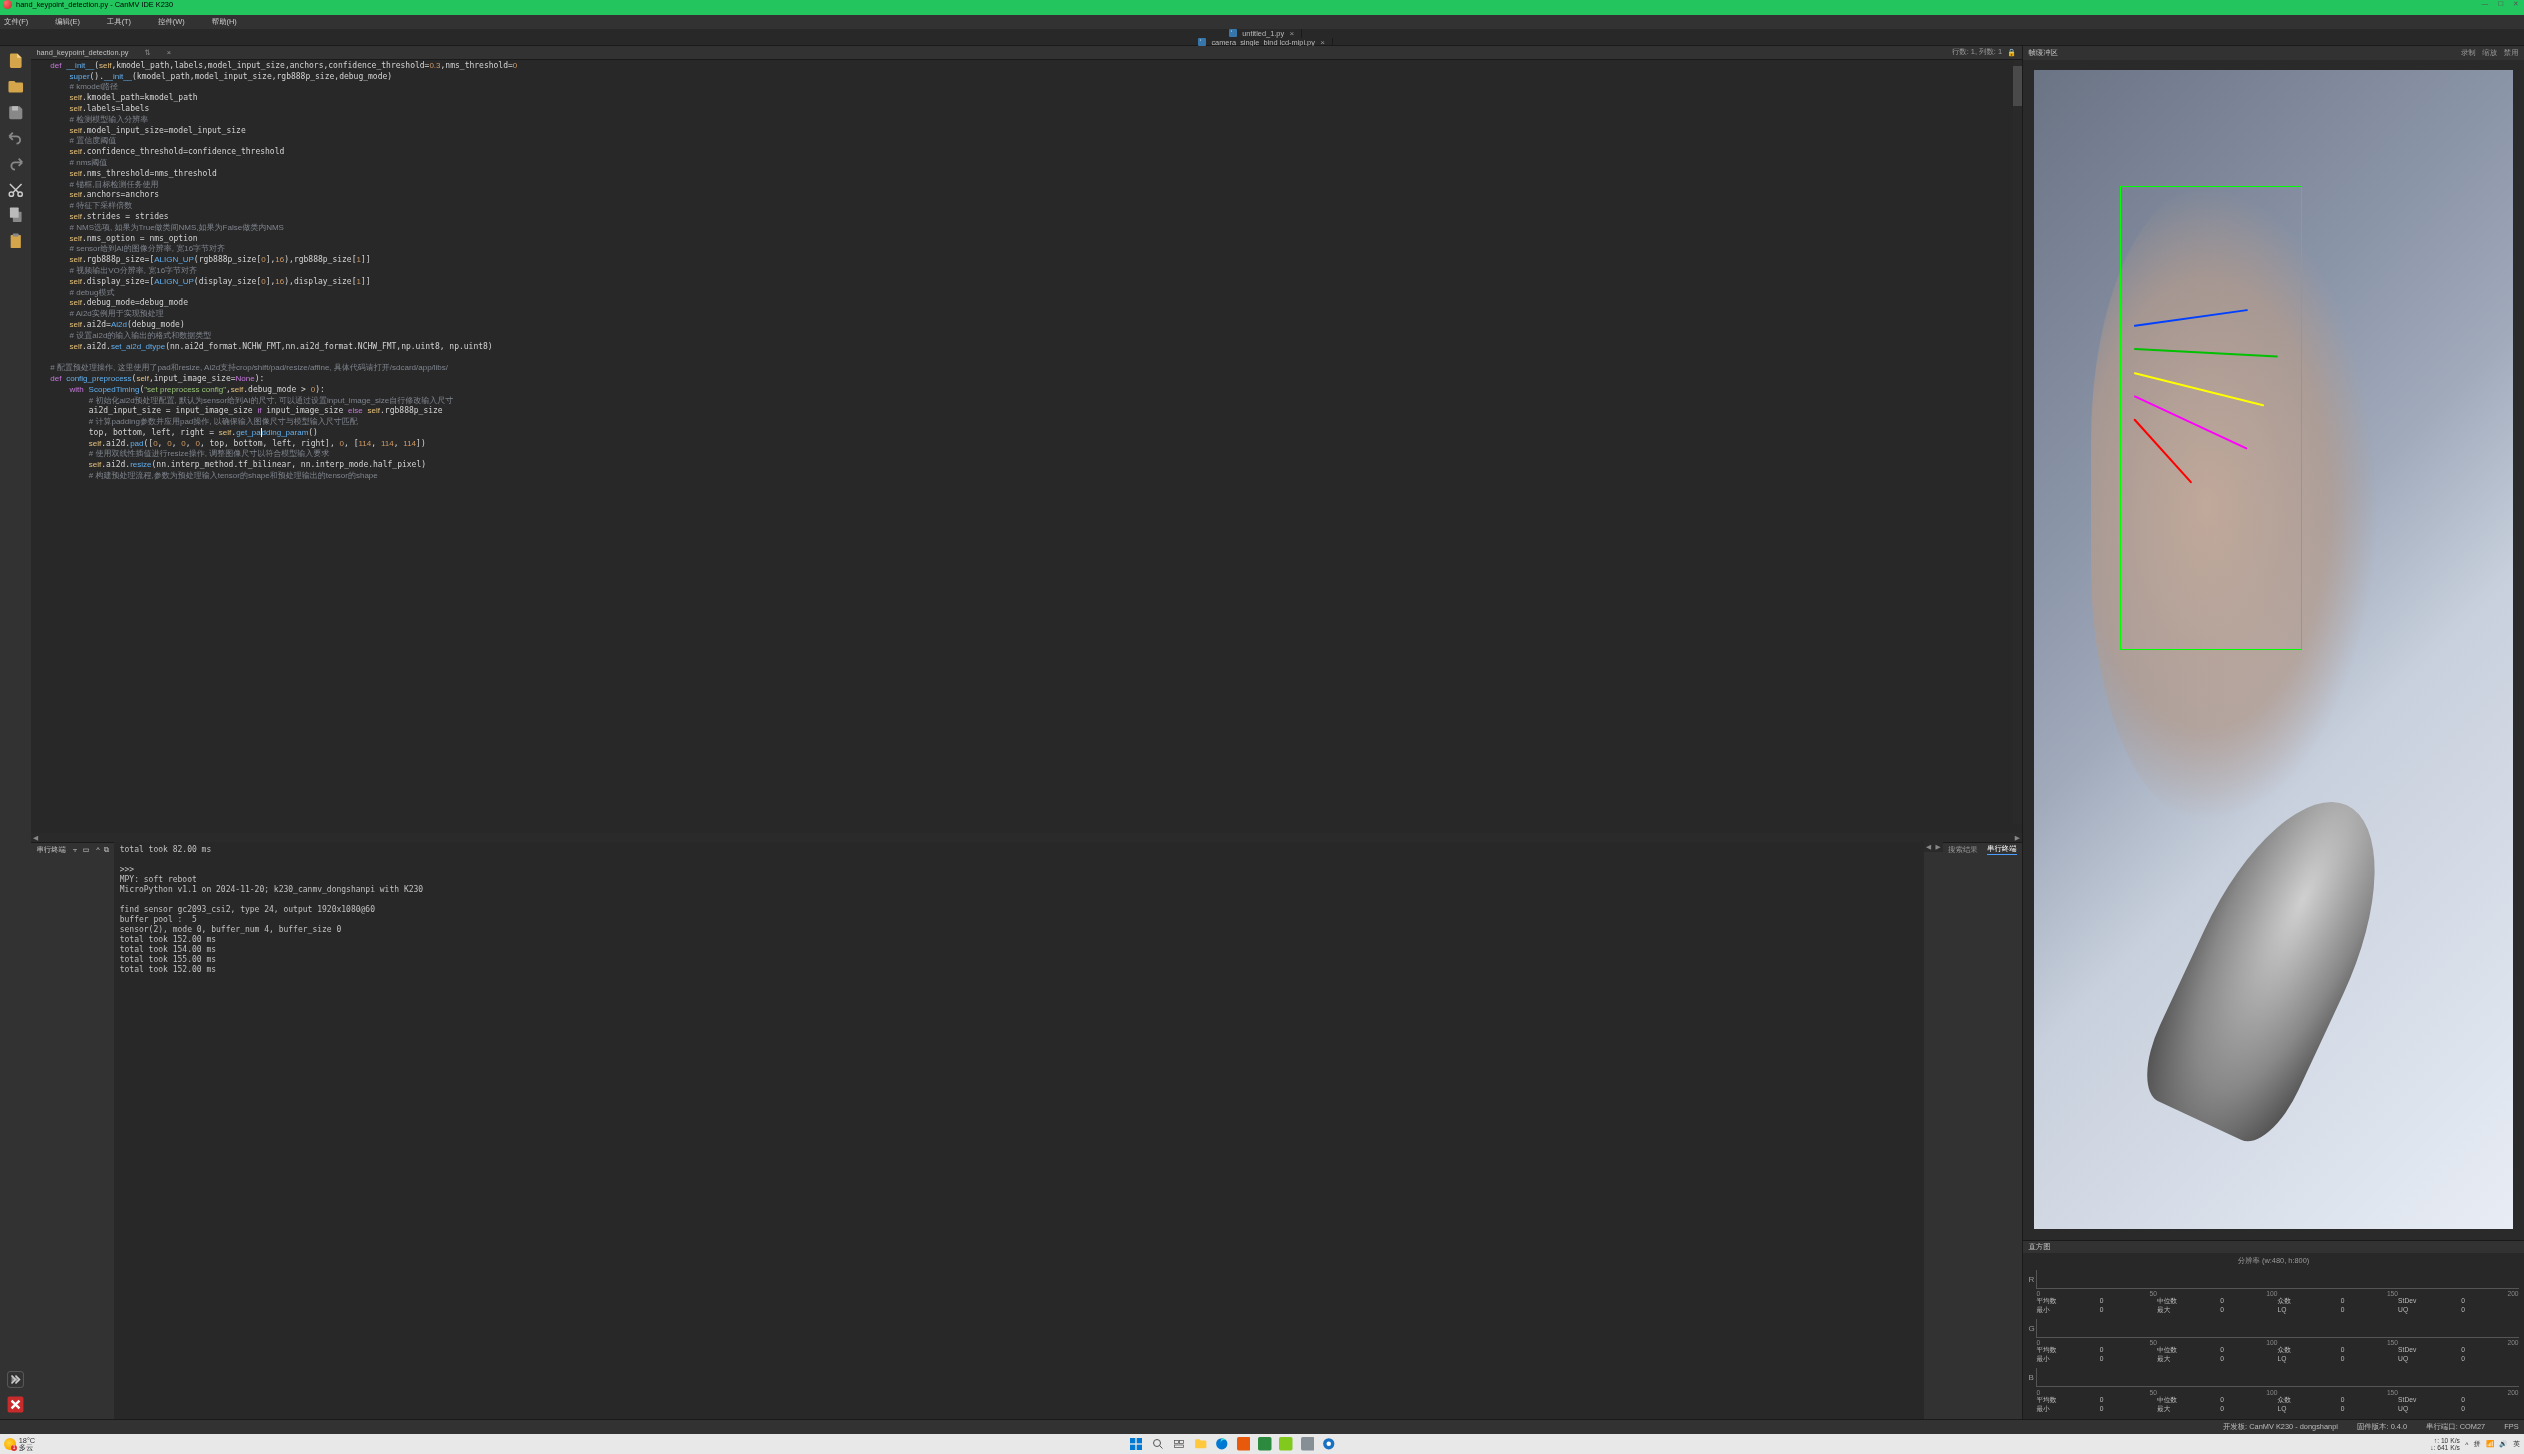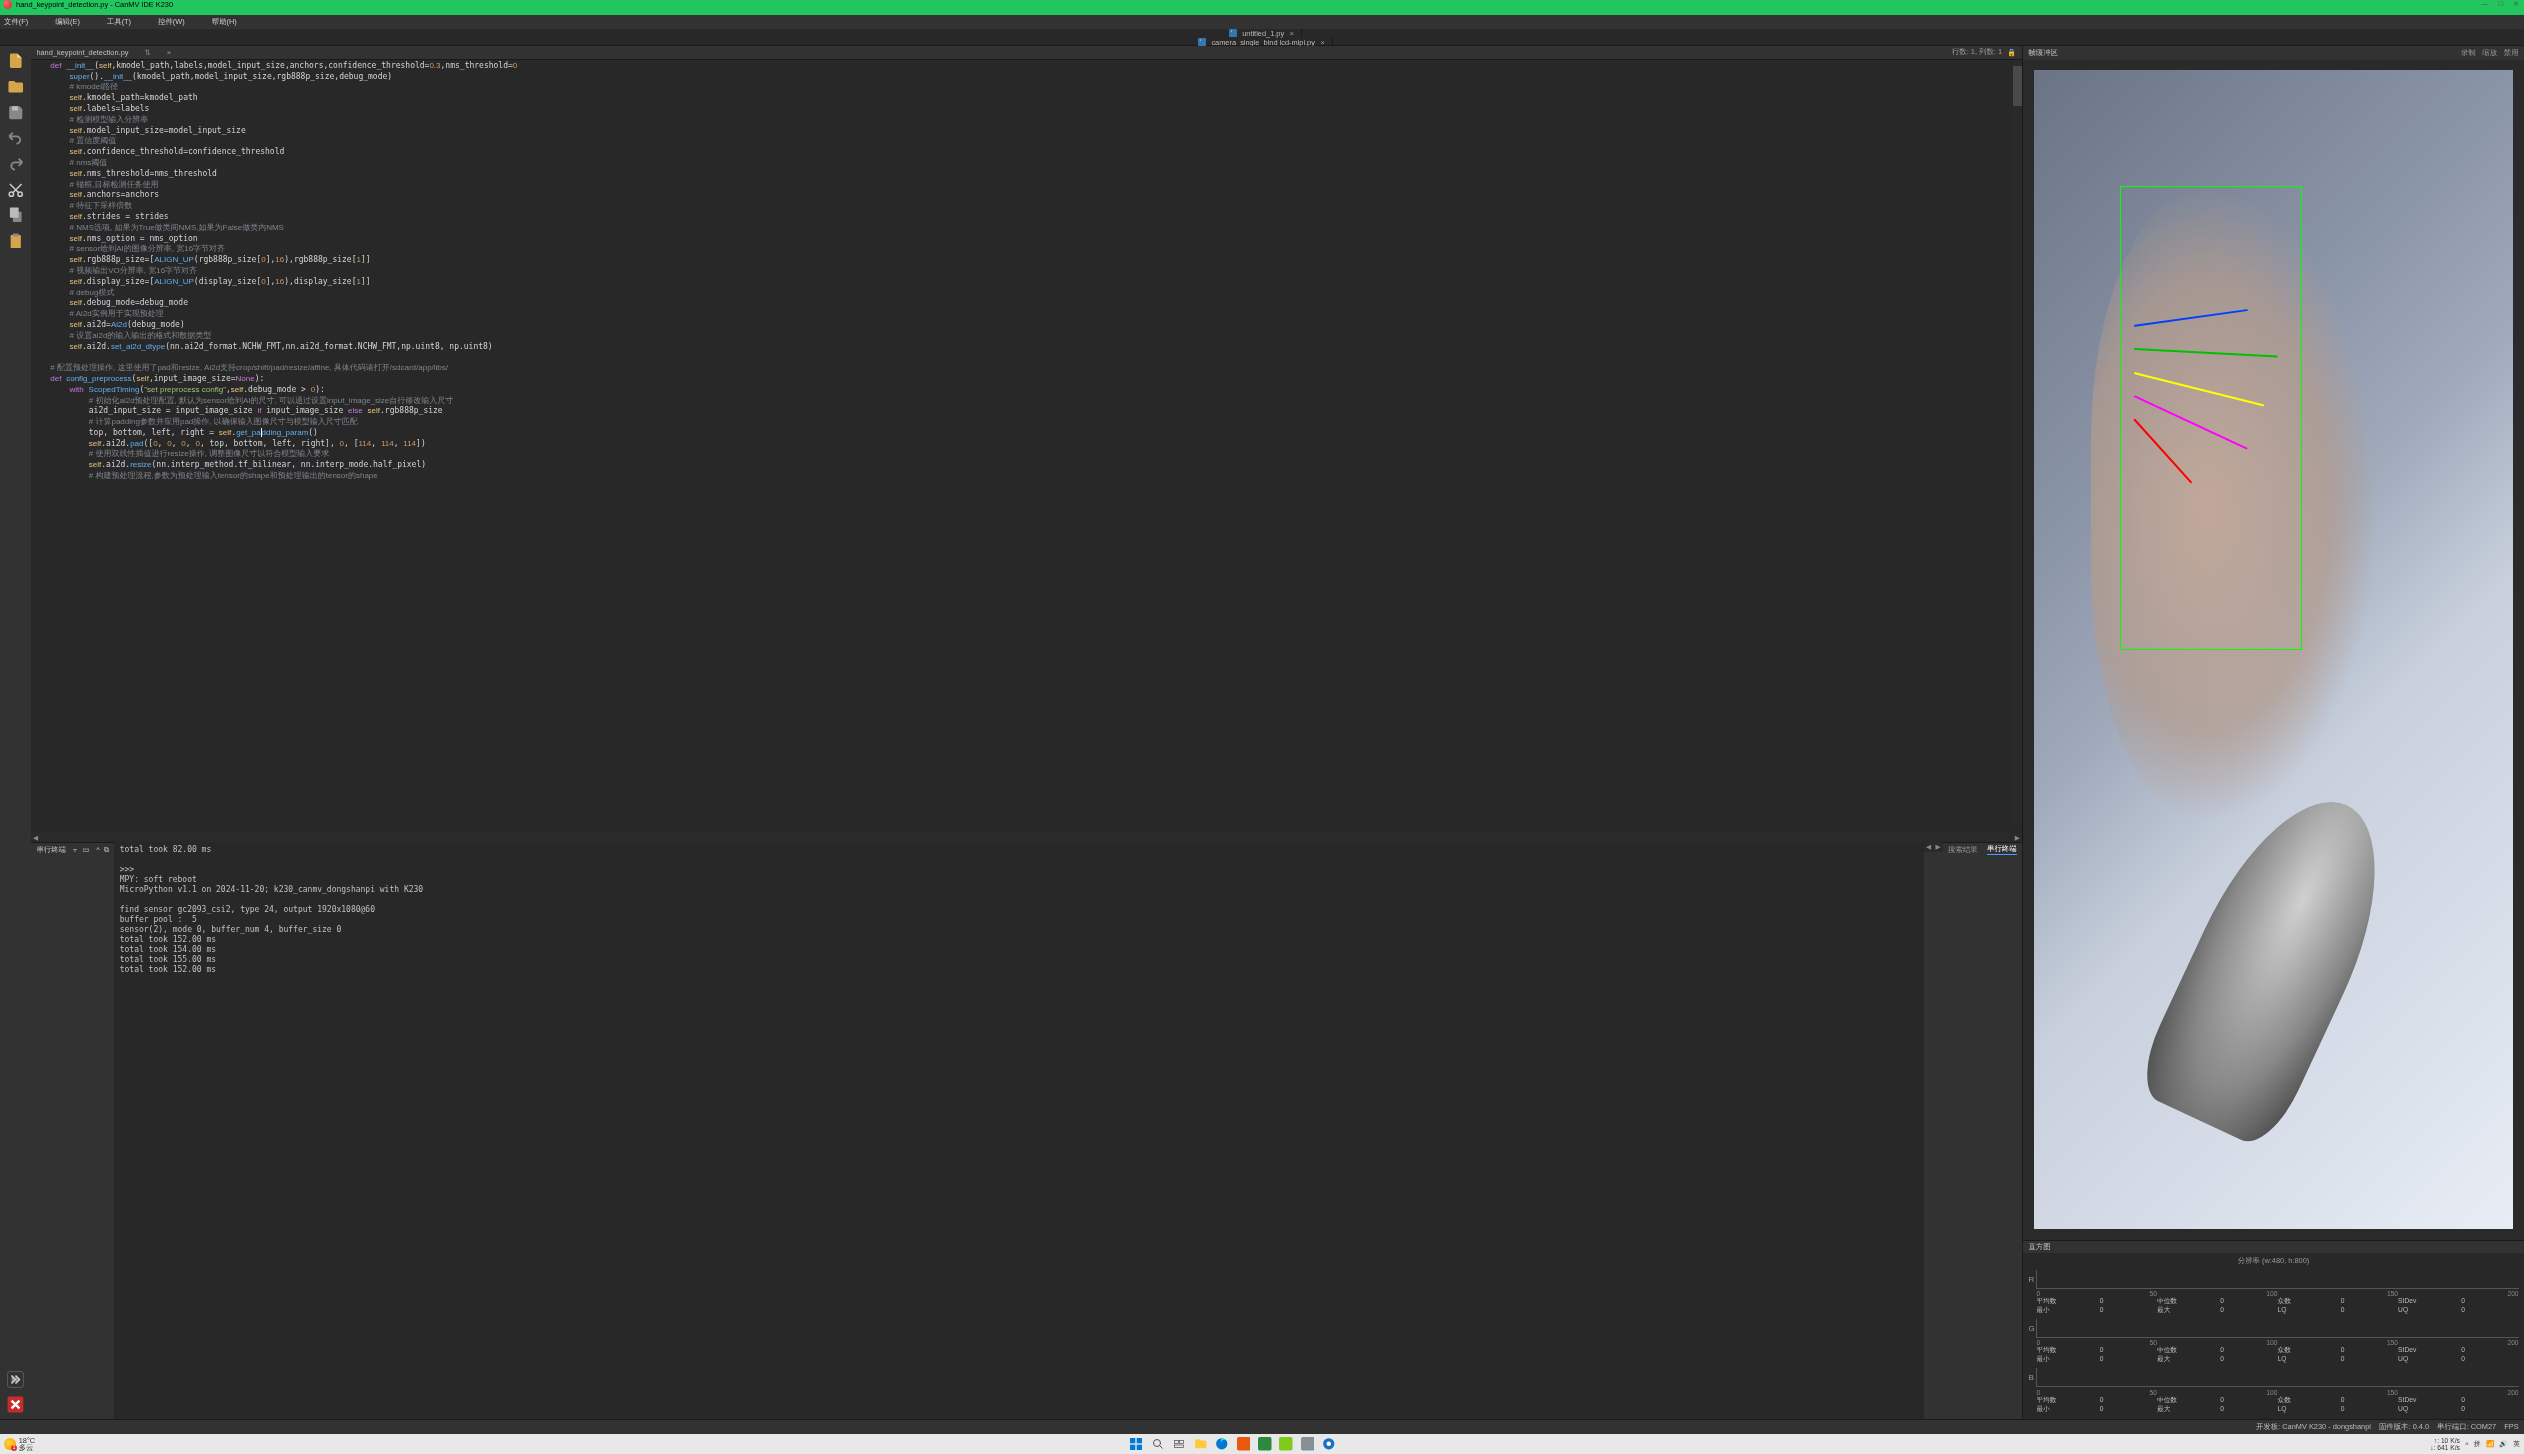--- a/index.html
+++ b/index.html
@@ -60,21 +60,21 @@
 .resolution { text-align: center; font-size: 7.4px; color: #999; padding: 2.7px; }
 .hist-body { background: #282828; padding: 0 5.4px 5.4px; }
 .hist-ch { width: 8px; color: #999; }
 .hist-chart { flex: 1; height: 19px; border-left: 0.7px solid #555; border-bottom: 0.7px solid #555; margin: 1.3px 0; }
 .hist-ticks { display: flex; justify-content: space-between; font-size: 6.7px; color: #888; padding-left: 8px; }
 .hist-stats { display: flex; padding-left: 8px; font-size: 6.7px; color: #bbb; }
 .hist-stat { flex: 1; display: flex; }
 .hist-stat-label { width: 27px; }
 .hist-stat-val { width: 40px; text-align: right; margin-right: 20px; }
 .statusbar { height: 15px; background: #323232; display: flex; align-items: center; padding: 0 5.4px; font-size: 7.4px; color: #bbb; border-top: 0.7px solid #1a1a1a; }
-.statusbar-right { margin-left: auto; display: flex; gap: 8px; }
+.statusbar-right { margin-left: auto; display: flex; gap: 19px; }
 .taskbar { height: 20px; background: #e8e8e8; display: flex; align-items: center; padding: 0 4px; color: #333; font-size: 7.4px; }
 .weather { display: flex; align-items: center; gap: 2.7px; }
 .weather-icon { width: 12px; height: 12px; background: radial-gradient(circle at 40% 40%, #ffd43b, #fab005 60%, #f08c00); border-radius: 50%; position: relative; }
 .weather-badge { position: absolute; bottom: -1.3px; right: -1.3px; width: 6.7px; height: 6.7px; background: #e03131; border-radius: 50%; color: #fff; font-size: 4.7px; display: flex; align-items: center; justify-content: center; }
 .task-center { margin: 0 auto; display: flex; gap: 5.4px; align-items: center; }
 .task-icon { width: 16px; height: 16px; display: flex; align-items: center; justify-content: center; border-radius: 2.7px; cursor: pointer; }
 .tray { display: flex; align-items: center; gap: 5.4px; font-size: 6.7px; }
 .tray-speeds { display: flex; flex-direction: column; line-height: 7.4px; text-align: right; }
 .bottom-icons { width: 31px; display: flex; flex-direction: column; align-items: center; gap: 5.4px; padding-bottom: 5.4px; }
 .upper-editor { display: flex; flex-direction: column; height: 58%; }

